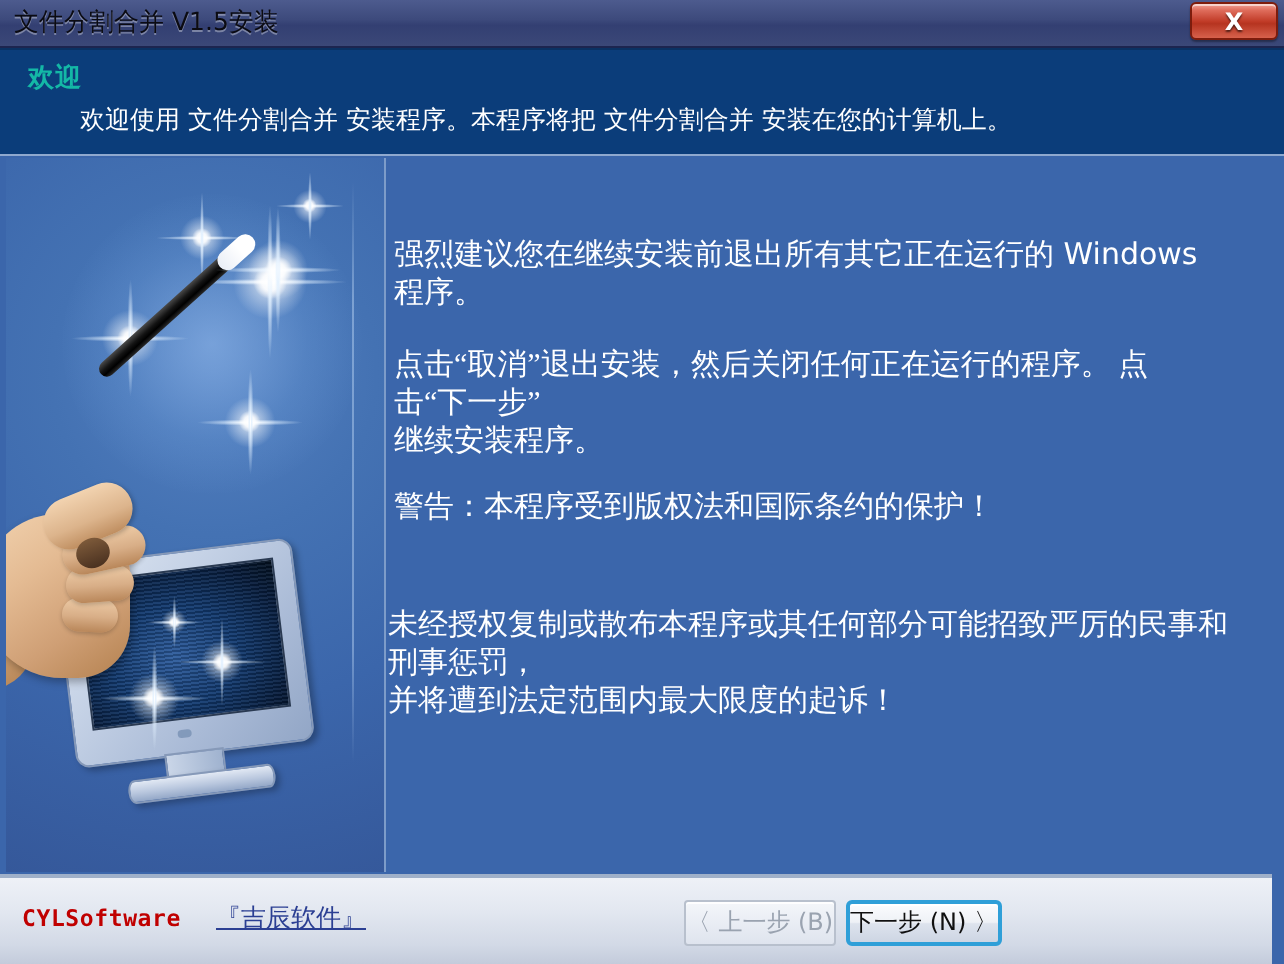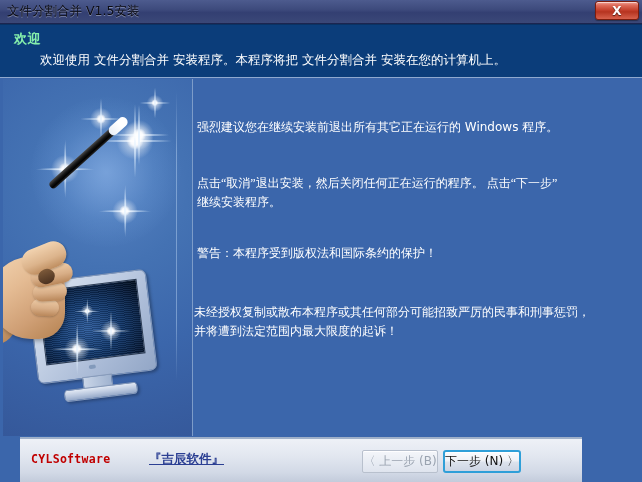--- a/index.html
+++ b/index.html
@@ -70,21 +70,21 @@
     width: 642px; height: 53px;
     background: #0b3d7a;
     box-sizing: border-box;
     border-top: 1px solid #0a3263;
   }
   .header-title {
     position: absolute;
     left: 14px; top: 5px;
     font-size: 13px;
     font-weight: bold;
-    color: #86efac;
+    color: #14b8a6;
     letter-spacing: 0.5px;
   }
   .header-sub {
     position: absolute;
     left: 40px; top: 27px;
     font-size: 12.5px;
     color: #ffffff;
     white-space: nowrap;
   }
 
@@ -280,56 +280,54 @@
 
   
   .text-col {
     position: absolute;
     left: 194px; top: 0px;
     width: 448px; height: 359px;
   }
   .para {
     position: absolute;
     color: #ffffff;
-    font-size: 12px;
+    font-size: 15px;
     line-height: 19px;
     white-space: pre-line;
   }
   .p1 { left: 3px; top: 40px; width: 420px; }
   .p2 { left: 3px; top: 96px; width: 408px; font-family: Liberation Serif, serif; }
   .p3 { left: 3px; top: 166px; width: 420px; }
   .p4 { left: 0px;  top: 225px; width: 430px; }
 
   
   .footer {
     position: absolute;
     left: 0; top: 437px;
-    width: 562px; height: 45px;
+    width: 636px; height: 45px;
     background: linear-gradient(to bottom, #eef1f7 0%, #e2e7f0 40%, #d2d9e6 78%, #c3cbdb 100%);
     border-top: 2px solid #9fb0c9;
     box-sizing: border-box;
-    margin-left: 20px;
   }
   .brand {
     position: absolute;
     left: 11px; top: 13px;
     font-family: "DejaVu Sans Mono", "Liberation Mono", monospace;
     font-size: 11.5px;
     font-weight: bold;
     color: #c00000;
     letter-spacing: 0.3px;
   }
   .weblink {
     position: absolute;
-    left: 129px; top: 12px;
+    left: 108px; top: 12px;
     font-size: 12.5px;
     color: #2b3f93;
     text-decoration: underline;
     cursor: pointer;
-    font-weight: bold;
   }
 
   .btn {
     position: absolute;
     top: 11px;
     height: 23px;
     box-sizing: border-box;
     font-size: 12px;
     color: #101010;
     background: linear-gradient(to bottom, #fbfcfe 0%, #eef1f6 48%, #dde3ed 52%, #cdd5e3 100%);

